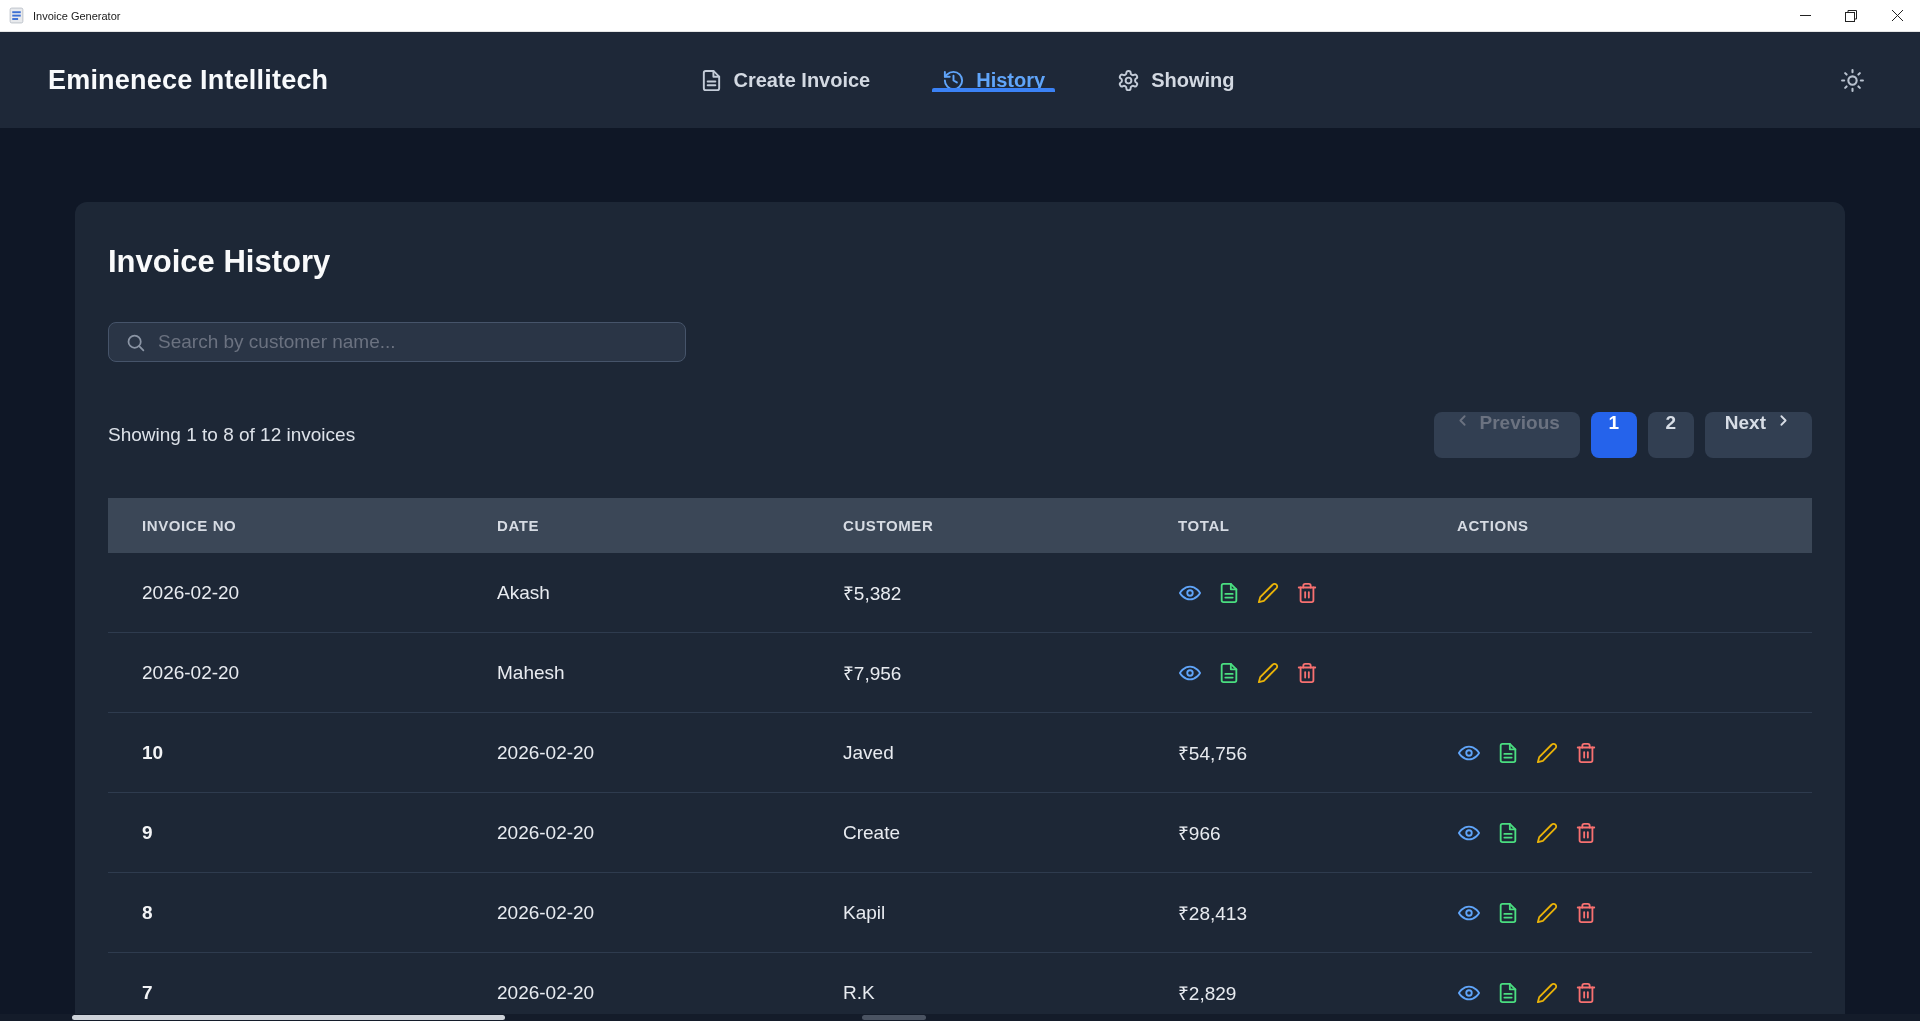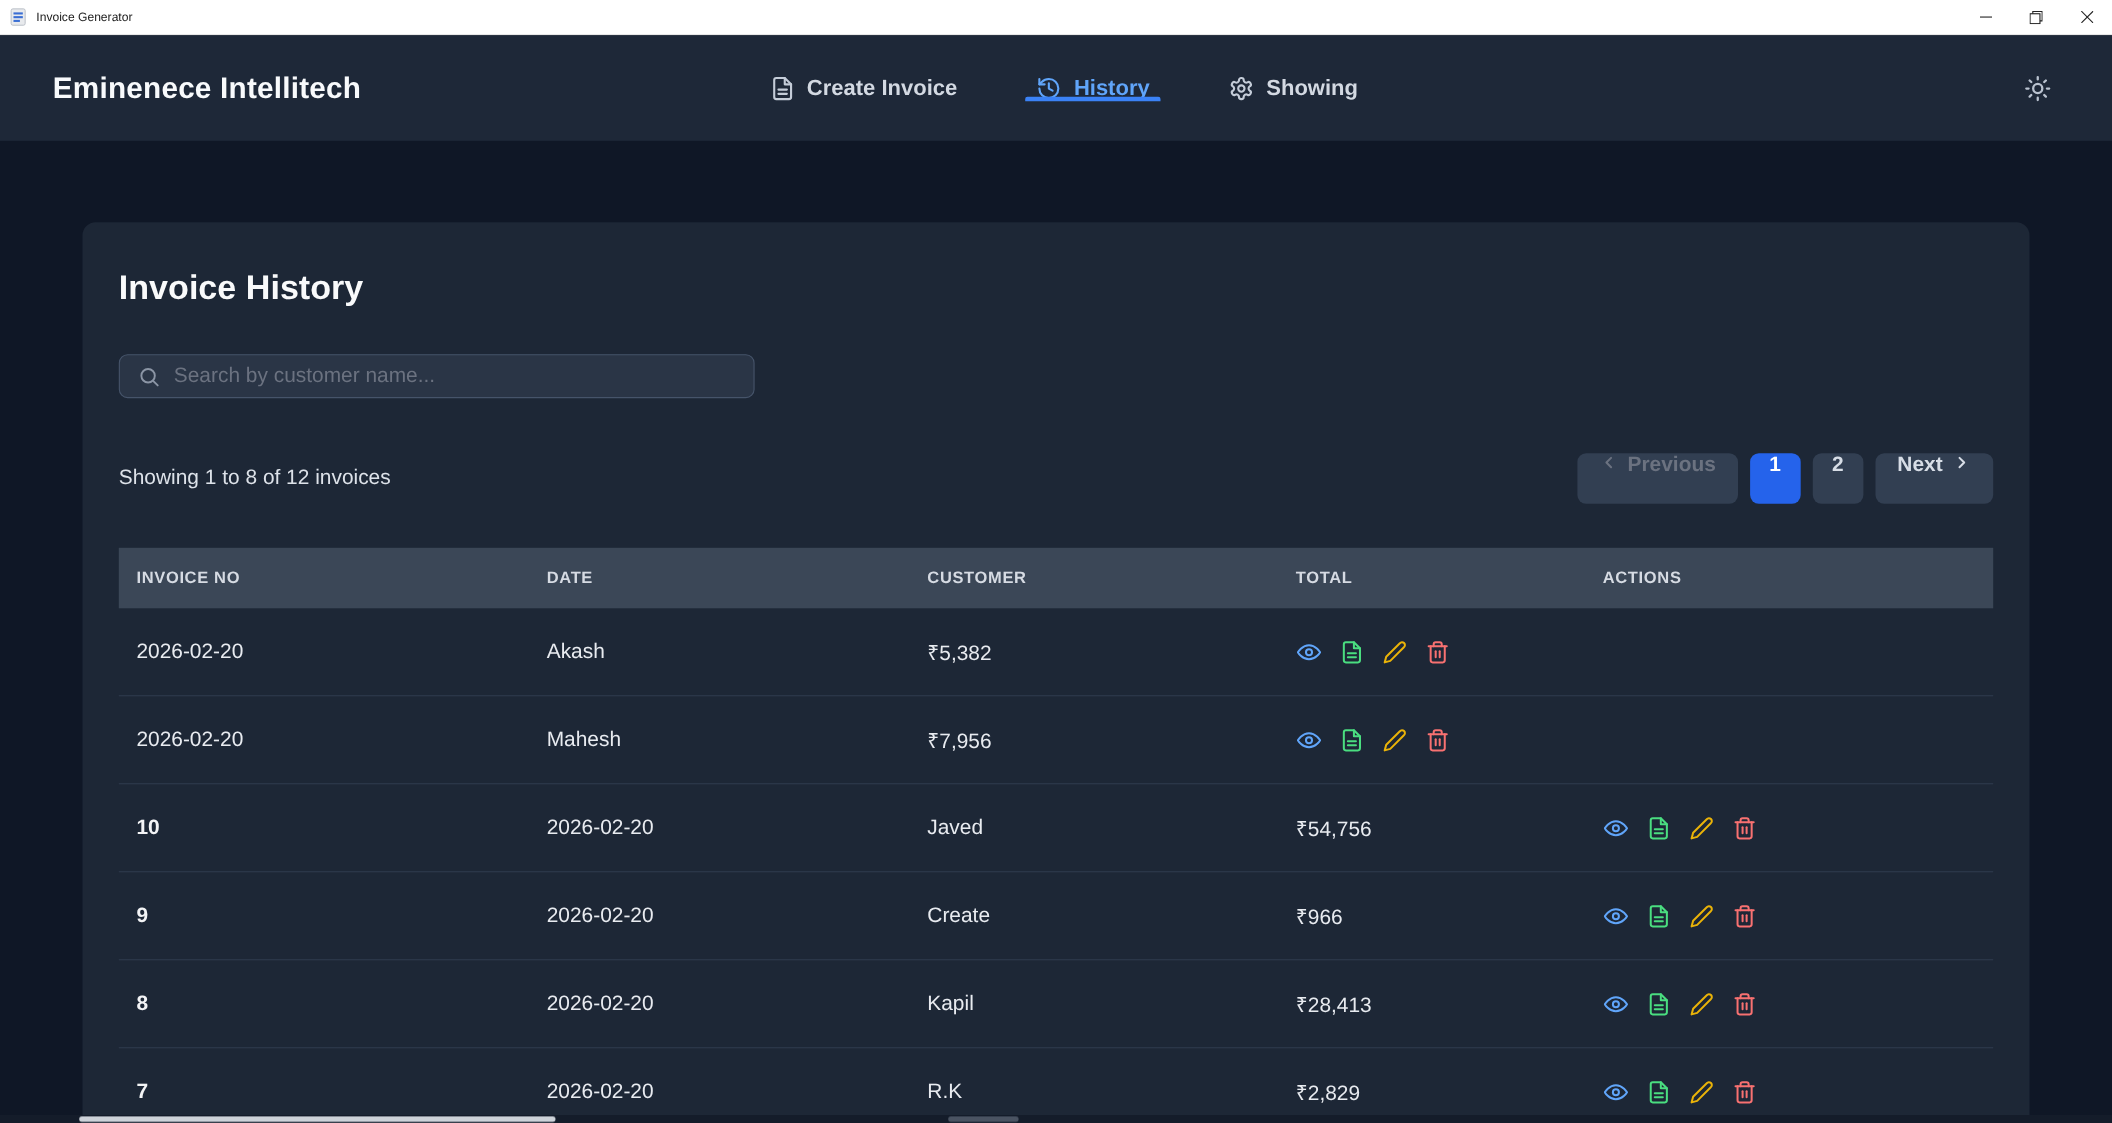--- a/index.html
+++ b/index.html
@@ -59,21 +59,21 @@
             display:flex; align-items:flex-start; gap:9px; padding:0 20px; }
   .pg-btn.disabled { color:#6b7280; cursor:default; }
   .pg-num { width:46px; padding:0; justify-content:center; }
   .pg-num.active { background:#2563eb; color:#ffffff; }
 
   
   .table { width:1704px; }
   .t-grid { display:grid; grid-template-columns:389px 346px 335px 279px 1fr; align-items:center; }
   .t-head { background:#3b4757; height:55px; font-size:15px; font-weight:bold;
             color:#d6dbe3; letter-spacing:0.6px; }
-  .t-head > div:first-child, .t-row > div:first-child { padding-left:16px; }
+  .t-head > div:first-child, .t-row > div:first-child { padding-left:34px; }
   .t-row { height:80px; font-size:19px; color:#e8ebf0; border-bottom:1px solid #2e3b4e; }
   .t-row:last-child { border-bottom:none; }
   .cell-invno { font-weight:bold; color:#f3f4f6; }
   .actions { display:flex; gap:15px; align-items:center; }
   .action-btn { width:24px; height:24px; border:none; background:transparent; padding:0;
                 cursor:pointer; display:inline-flex; align-items:center; justify-content:center; }
   .ico-view   { color:#60a5fa; }
   .ico-export { color:#4ade80; }
   .ico-edit   { color:#eab308; }
   .ico-delete { color:#f87171; }

